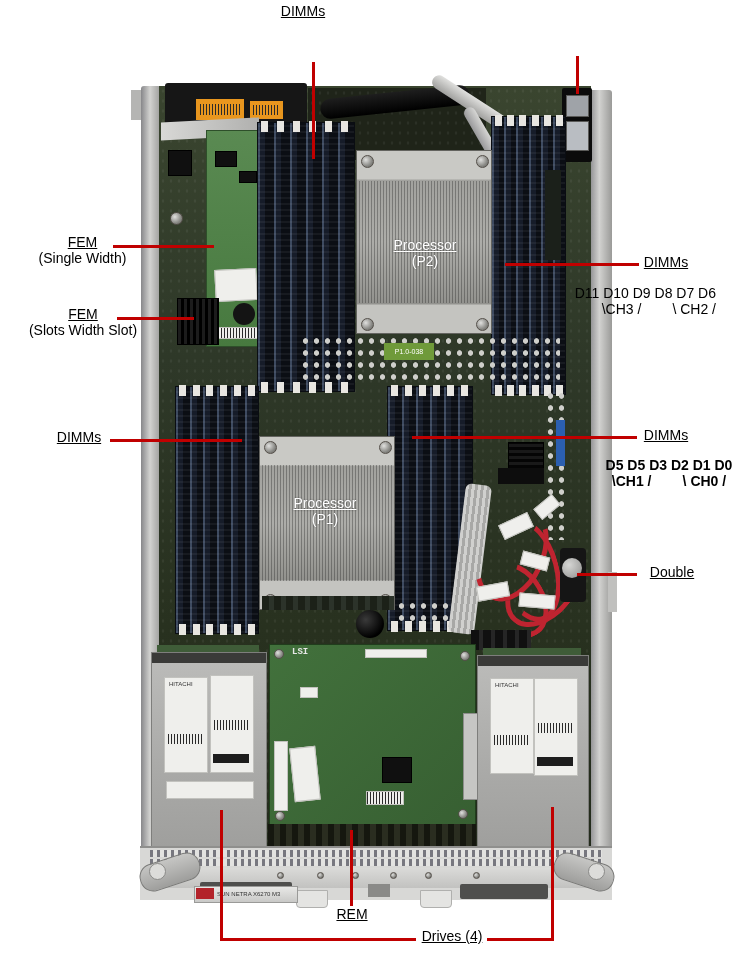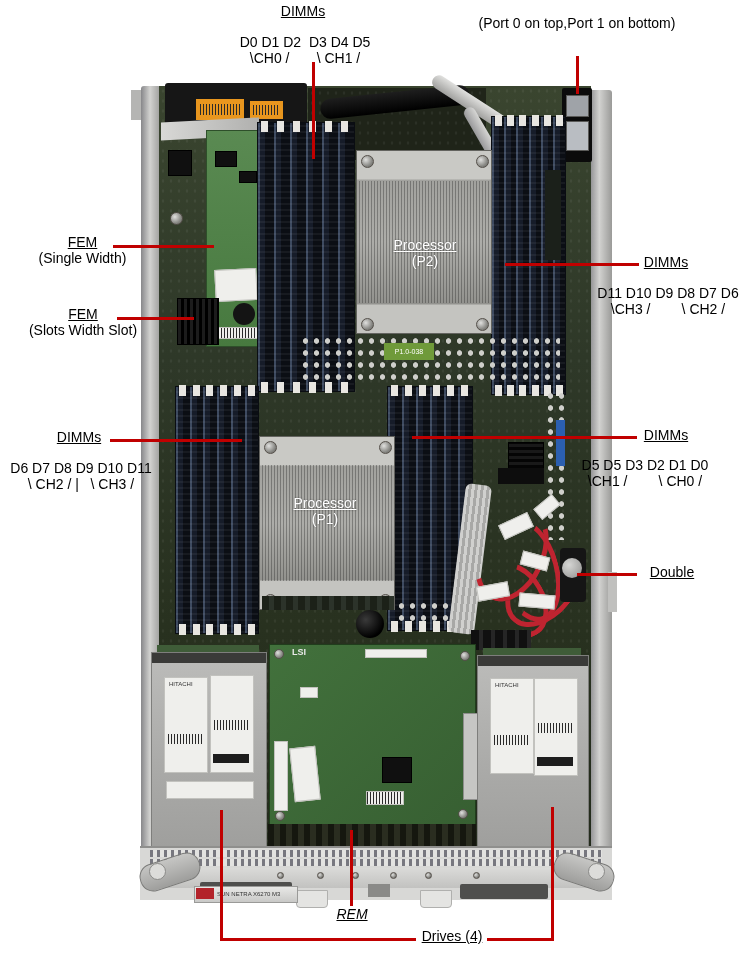--- a/index.html
+++ b/index.html
@@ -9,21 +9,21 @@
   
   .co{position:absolute;z-index:6;text-align:center;font-size:14px;line-height:16px;color:#000;}
   .co span{display:block;}
   .u{text-decoration:underline;}
   .pre{white-space:pre;}
   .white{color:#fff;text-shadow:0 0 2px rgba(0,0,0,.45);}
   
   .rl{position:absolute;z-index:5;background:#c00000;}
   
   .pcb{background:linear-gradient(180deg,#3a452f,#2e3828 35%,#28311f 70%,#232b1c);}
-  .speckle{background-image:radial-gradient(rgba(255,255,255,.055) 1px,transparent 1.6px);background-size:8px 10px;}
+  .speckle{background-image:radial-gradient(rgba(255,255,255,.055) 1px,transparent 1.6px);background-size:8px 10px;font-family:Liberation Mono, monospace;}
   .rail{background:linear-gradient(90deg,#87878a,#d2d2d0 45%,#9a9a98);border-radius:3px;}
   .bank{position:absolute;border:1px solid #0a0d12;
         background:repeating-linear-gradient(0deg,rgba(255,255,255,.05) 0 2px,transparent 2px 6px),
                    repeating-linear-gradient(90deg,#3d4a60 0 2px,#161c29 2px 7px,#0b0e14 7px var(--p));}
   .bank:before,.bank:after{content:"";position:absolute;left:0;right:0;height:11px;
         background:repeating-linear-gradient(90deg,transparent 0 3px,#e8e6e1 3px 10px,transparent 10px var(--p));}
   .bank:before{top:-2px;} .bank:after{bottom:-2px;}
   .hs{position:absolute;border:1px solid #63635f;
       background:linear-gradient(180deg,#c9c9c5 0,#c9c9c5 28px,#a2a29e 29px,#adada9 50%,#92928e calc(100% - 29px),#c4c4c0 calc(100% - 28px));}
   .fins{position:absolute;left:2px;right:2px;
@@ -216,78 +216,69 @@
   <div class="rl" style="left:577px;top:573px;width:60px;height:3px;"></div>
   <div class="rl" style="left:350px;top:830px;width:3px;height:76px;"></div>
   <div class="rl" style="left:220px;top:810px;width:3px;height:131px;"></div>
   <div class="rl" style="left:551px;top:807px;width:3px;height:134px;"></div>
   <div class="rl" style="left:220px;top:938px;width:196px;height:3px;"></div>
   <div class="rl" style="left:487px;top:938px;width:67px;height:3px;"></div>
 
   <div class="co" style="left:253px;top:3px;width:100px;">
     <span class="u">DIMMs</span>
   </div>
-  <div class="co" style="left:225px;top:34px;width:160px;">
-    <span class="pre">D0 D1 D2  D3 D4 D5</span>
-    <span class="pre">\CH0 /       \ CH1 /</span>
-  </div>
 
   <div class="co" style="left:447px;top:15px;width:260px;">
-    <span>(Port 0 on top,Port 1 on bottom)</span>
   </div>
 
   <div class="co" style="left:25px;top:234px;width:115px;">
     <span class="u">FEM</span>
     <span>(Single Width)</span>
   </div>
 
   <div class="co" style="left:18px;top:306px;width:130px;">
     <span class="u">FEM</span>
     <span>(Slots Width Slot)</span>
   </div>
 
   <div class="co" style="left:48px;top:429px;width:62px;">
     <span class="u">DIMMs</span>
   </div>
-  <div class="co" style="left:2px;top:460px;width:158px;">
-    <span class="pre">D6 D7 D8 D9 D10 D11</span>
-    <span class="pre">\ CH2 / |   \ CH3 /</span>
-  </div>
 
   <div class="co" style="left:638px;top:254px;width:56px;">
     <span class="u">DIMMs</span>
   </div>
-  <div class="co" style="left:592px;top:285px;width:152px;">
+  <div class="co" style="left:564px;top:285px;width:152px;text-align:right;">
     <span class="pre">D11 D10 D9 D8 D7 D6</span>
     <span class="pre">\CH3 /        \ CH2 /</span>
   </div>
 
   <div class="co" style="left:638px;top:427px;width:56px;">
     <span class="u">DIMMs</span>
   </div>
-  <div class="co" style="left:570px;top:457px;width:150px;">
+  <div class="co" style="left:594px;top:457px;width:150px;font-weight:bold;">
     <span class="pre">D5 D5 D3 D2 D1 D0</span>
     <span class="pre">\CH1 /        \ CH0 /</span>
   </div>
 
   <div class="co white" style="left:364px;top:237px;width:122px;">
     <span class="u">Processor</span>
     <span>(P2)</span>
   </div>
 
   <div class="co white" style="left:264px;top:495px;width:122px;">
     <span class="u">Processor</span>
     <span>(P1)</span>
   </div>
 
   <div class="co" style="left:637px;top:564px;width:70px;">
     <span class="u">Double</span>
   </div>
 
-  <div class="co" style="left:324px;top:906px;width:56px;font-style:italic;">
+  <div class="co" style="left:324px;top:906px;width:56px;">
     <span class="u">REM</span>
   </div>
 
   <div class="co" style="left:404px;top:928px;width:96px;">
     <span class="u">Drives (4)</span>
   </div>
 
 </div>
 
 </body></html>

